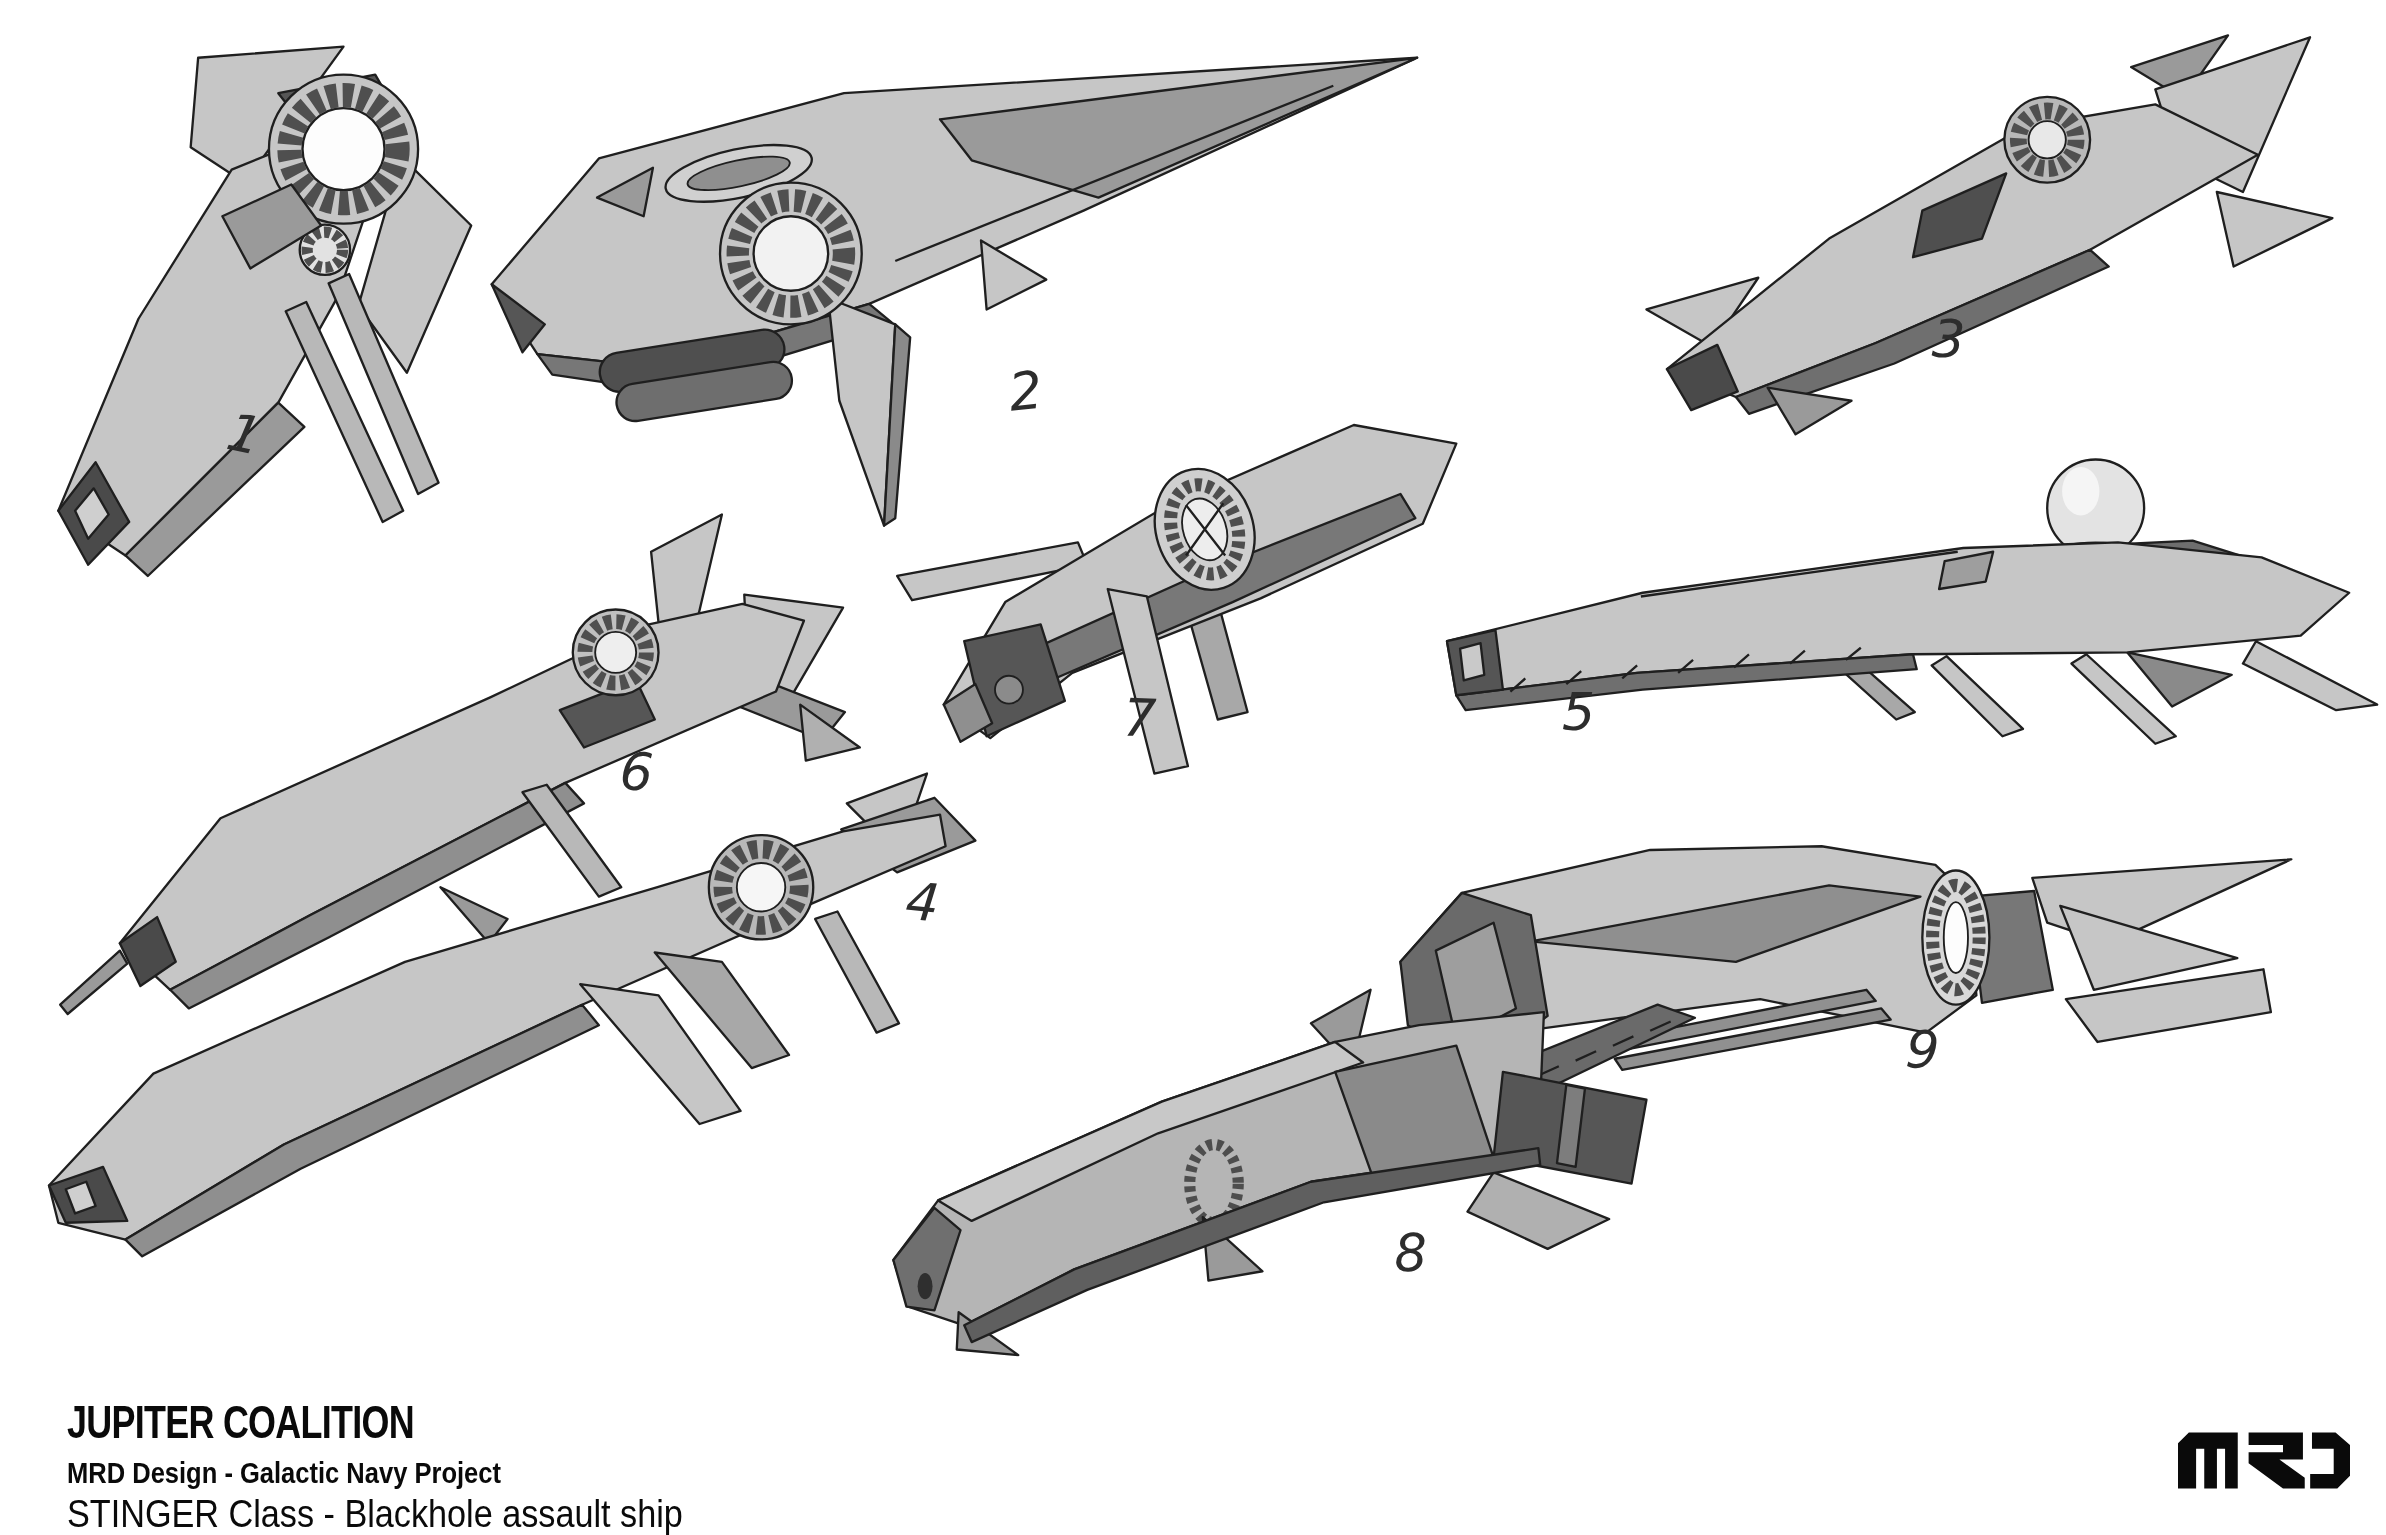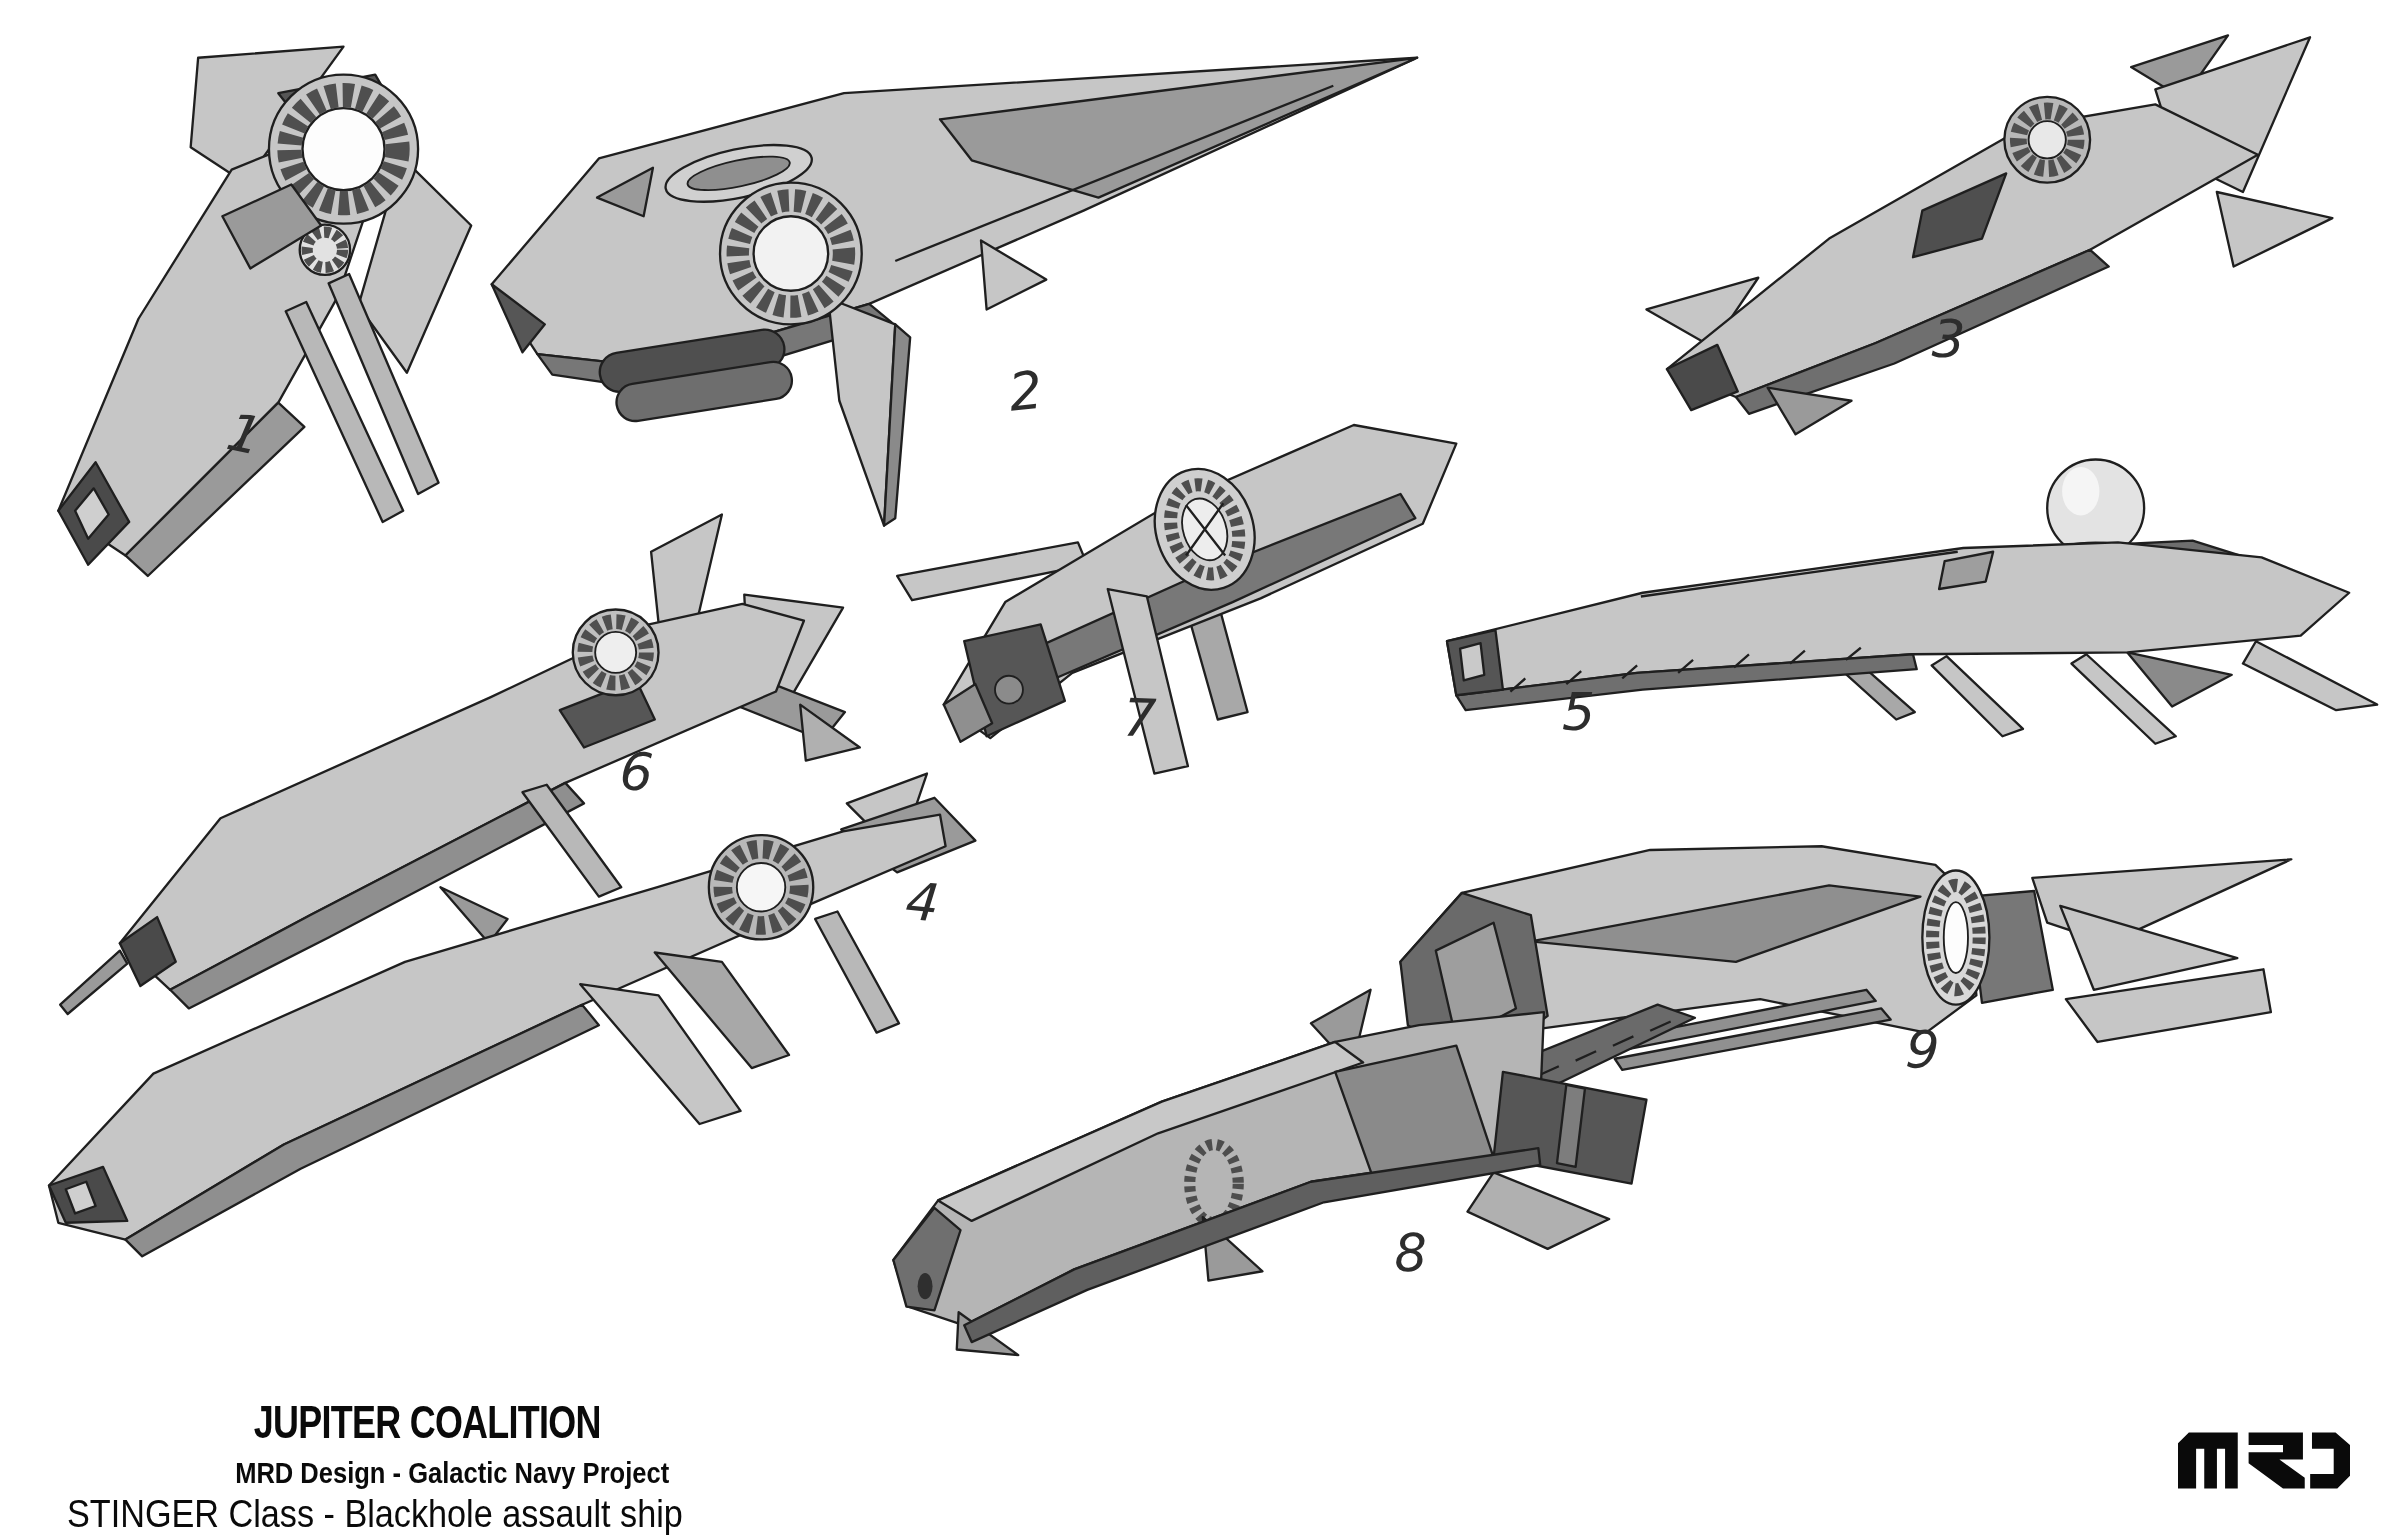--- a/index.html
+++ b/index.html
@@ -16,21 +16,21 @@
   }
   .n-1 { left:228px;  top:408px;  transform:rotate(12deg); }
   .n-2 { left:1009px; top:365px;  transform:rotate(-6deg); }
   .n-3 { left:1932px; top:313px;  transform:rotate(2deg); }
   .n-6 { left:620px;  top:746px;  transform:rotate(4deg); }
   .n-7 { left:1123px; top:692px;  transform:rotate(2deg); }
   .n-5 { left:1562px; top:686px;  transform:rotate(0deg); }
   .n-4 { left:906px;  top:876px;  transform:rotate(6deg); }
   .n-9 { left:1906px; top:1024px; transform:rotate(4deg); }
   .n-8 { left:1394px; top:1227px; transform:rotate(-2deg); }
-  .footer { position:absolute; left:67px; top:1395px; color:#0a0a0a;text-align:right; }
+  .footer { position:absolute; left:67px; top:1395px; color:#0a0a0a; }
   .f-org {
     display:block; font-size:46px; font-weight:900; letter-spacing:-0.9px;
     transform:scaleX(0.78); transform-origin:left top; white-space:nowrap;
   }
   .f-proj {
     display:block; font-size:29px; font-weight:700; margin-top:7.5px;
     transform:scaleX(0.88); transform-origin:left top; white-space:nowrap;
   }
   .f-class {
     display:block; font-size:38px; font-weight:400; margin-top:3.7px;

